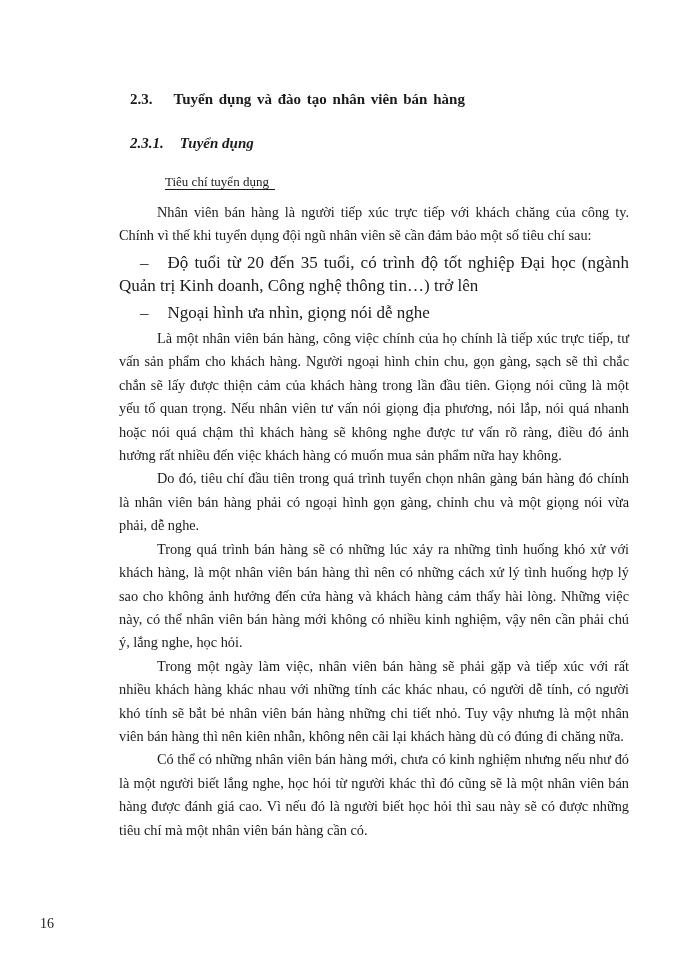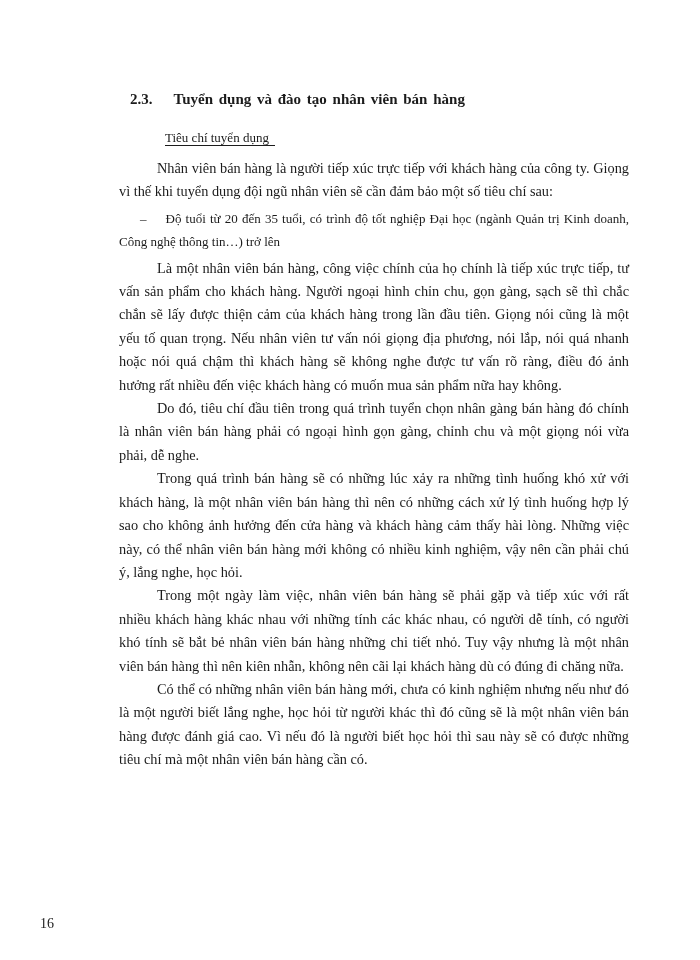--- a/index.html
+++ b/index.html
@@ -40,21 +40,21 @@
     padding-right: 6px;
   }
   .para {
     font-size: 14.3px;
     line-height: 23.4px;
     text-align: justify;
     margin: 0;
   }
   .para.indent { text-indent: 38px; }
   .bullet {
-    font-size: 13px;
+    font-size: 17px;
     line-height: 23.4px;
     text-align: justify;
     text-indent: 13px;
     margin: 3px 0;
   }
   .bullet .dash { margin-right: 11px; }
   .footer {
     position: absolute;
     top: 884px;
     left: 0;
@@ -66,31 +66,37 @@
 </style>
 </head>
 <body>
 
 <div class="page">
 
   <h1 class="section-h">
     <span class="h-num">2.3.</span><span>Tuyển dụng và đào tạo nhân viên bán hàng</span>
   </h1>
 
+  <h2 class="subsection-h">
+    <span class="h-num">2.3.1.</span><span>Tuyển dụng</span>
+  </h2>
 
   <p class="criteria">
     <span class="u">Tiêu chí tuyển dụng</span>
   </p>
 
-  <p class="para indent">Nhân viên bán hàng là người tiếp xúc trực tiếp với khách hàng của công ty. Giọng vì thế khi tuyển dụng đội ngũ nhân viên sẽ cần đảm bảo một số tiêu chí sau:</p>
+  <p class="para indent">Nhân viên bán hàng là người tiếp xúc trực tiếp với khách chăng của công ty. Chính vì thế khi tuyển dụng đội ngũ nhân viên sẽ cần đảm bảo một số tiêu chí sau:</p>
 
   <p class="bullet">
     <span class="dash">–</span><span>Độ tuổi từ 20 đến 35 tuổi, có trình độ tốt nghiệp Đại học (ngành Quản trị Kinh doanh, Công nghệ thông tin…) trở lên</span>
   </p>
 
+  <p class="bullet">
+    <span class="dash">–</span><span>Ngoại hình ưa nhìn, giọng nói dễ nghe</span>
+  </p>
 
   <p class="para indent">Là một nhân viên bán hàng, công việc chính của họ chính là tiếp xúc trực tiếp, tư vấn sản phẩm cho khách hàng. Người ngoại hình chỉn chu, gọn gàng, sạch sẽ thì chắc chắn sẽ lấy được thiện cảm của khách hàng trong lần đầu tiên. Giọng nói cũng là một yếu tố quan trọng. Nếu nhân viên tư vấn nói giọng địa phương, nói lắp, nói quá nhanh hoặc nói quá chậm thì khách hàng sẽ không nghe được tư vấn rõ ràng, điều đó ảnh hưởng rất nhiều đến việc khách hàng có muốn mua sản phẩm nữa hay không.</p>
 
   <p class="para indent">Do đó, tiêu chí đầu tiên trong quá trình tuyển chọn nhân gàng bán hàng đó chính là nhân viên bán hàng phải có ngoại hình gọn gàng, chỉnh chu và một giọng nói vừa phải, dễ nghe.</p>
 
 
   <p class="para indent">Trong quá trình bán hàng sẽ có những lúc xảy ra những tình huống khó xử với khách hàng, là một nhân viên bán hàng thì nên có những cách xử lý tình huống hợp lý sao cho không ảnh hưởng đến cửa hàng và khách hàng cảm thấy hài lòng. Những việc này, có thể nhân viên bán hàng mới không có nhiều kinh nghiệm, vậy nên cần phải chú ý, lắng nghe, học hỏi.</p>
 
   <p class="para indent">Trong một ngày làm việc, nhân viên bán hàng sẽ phải gặp và tiếp xúc với rất nhiều khách hàng khác nhau với những tính các khác nhau, có người dễ tính, có người khó tính sẽ bắt bẻ nhân viên bán hàng những chi tiết nhỏ. Tuy vậy nhưng là một nhân viên bán hàng thì nên kiên nhẫn, không nên cãi lại khách hàng dù có đúng đi chăng nữa.</p>
 

